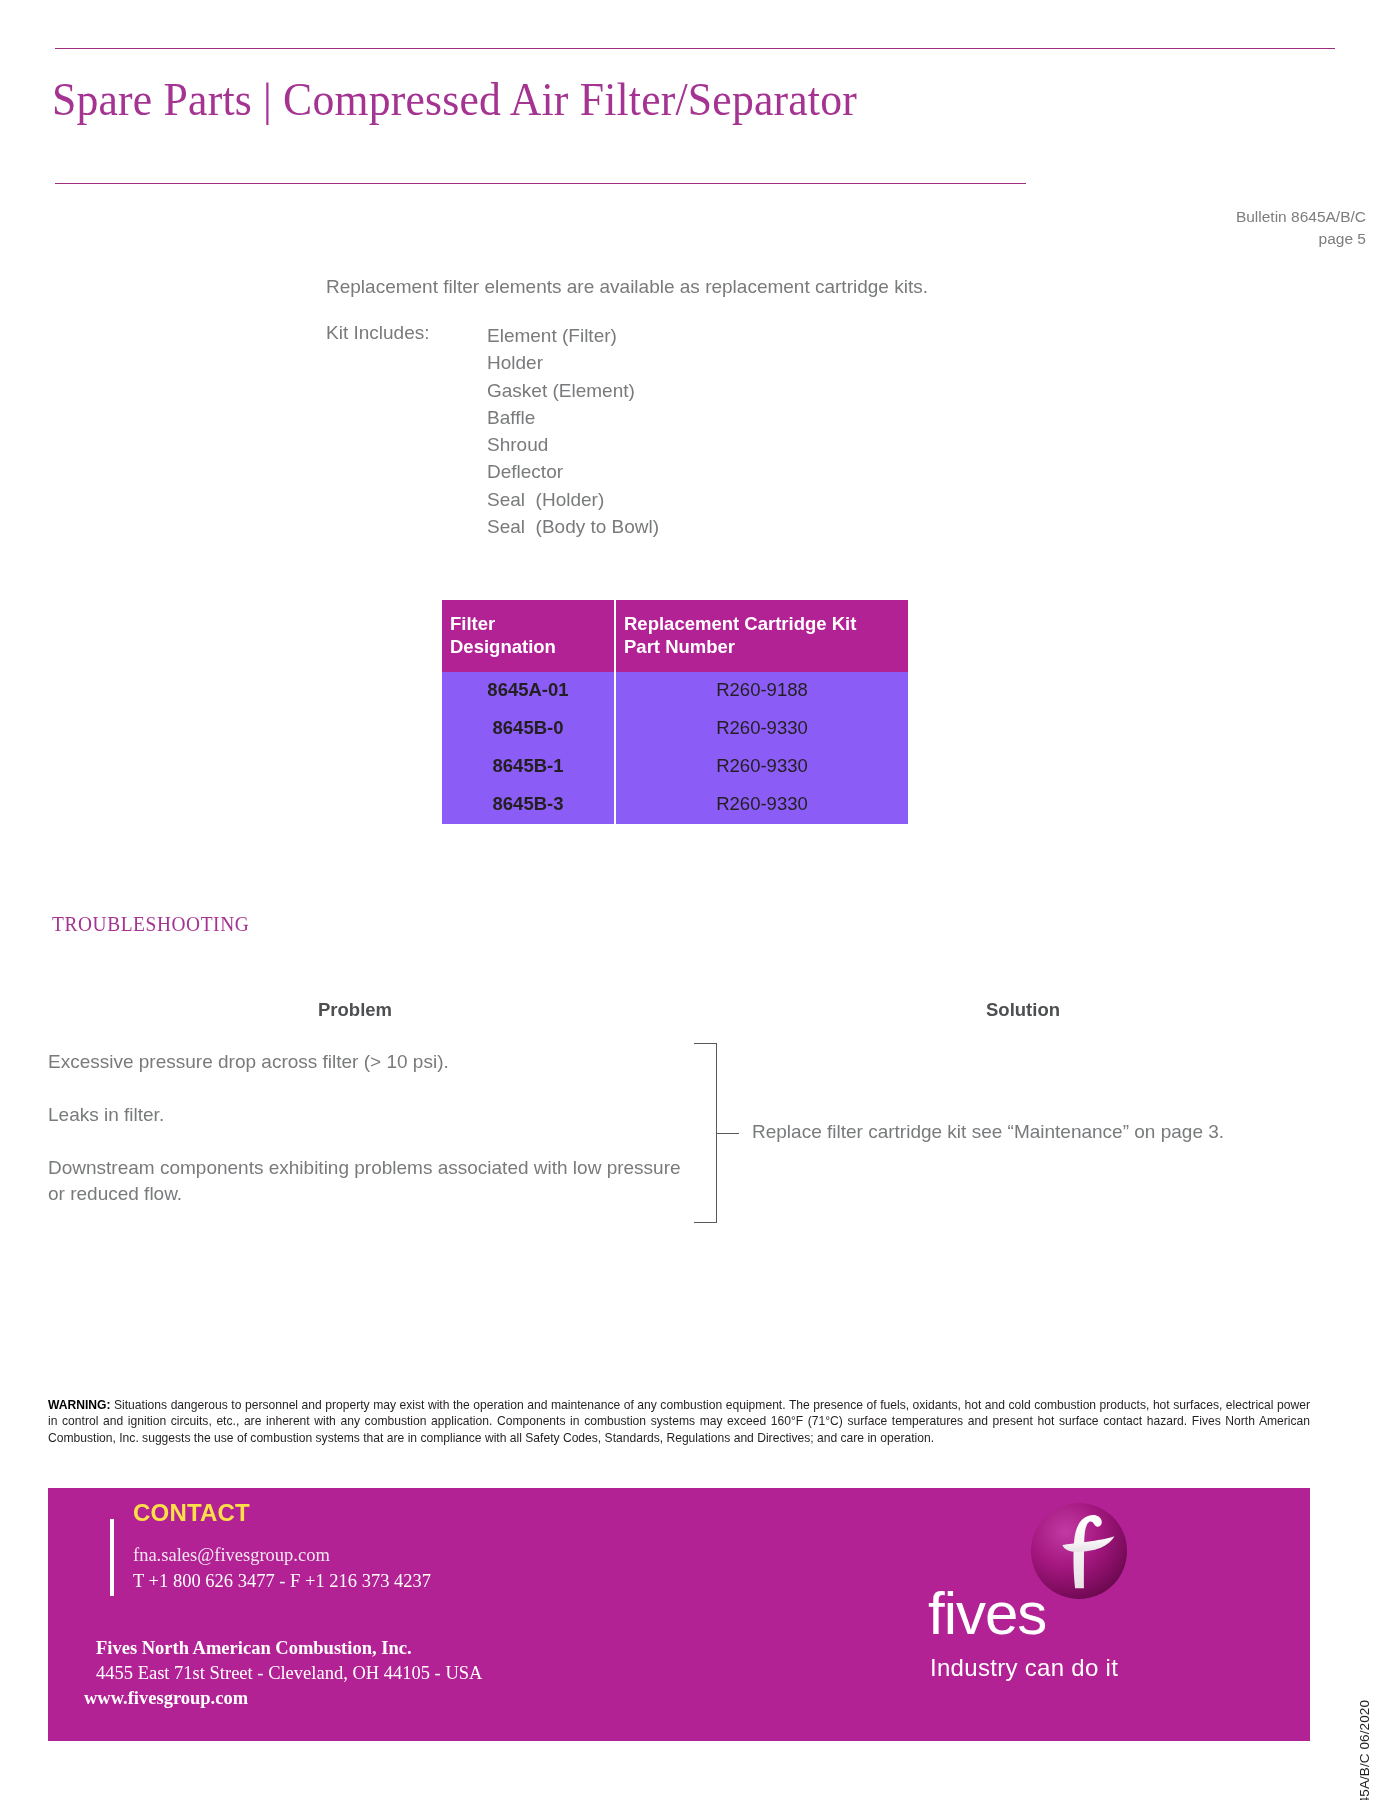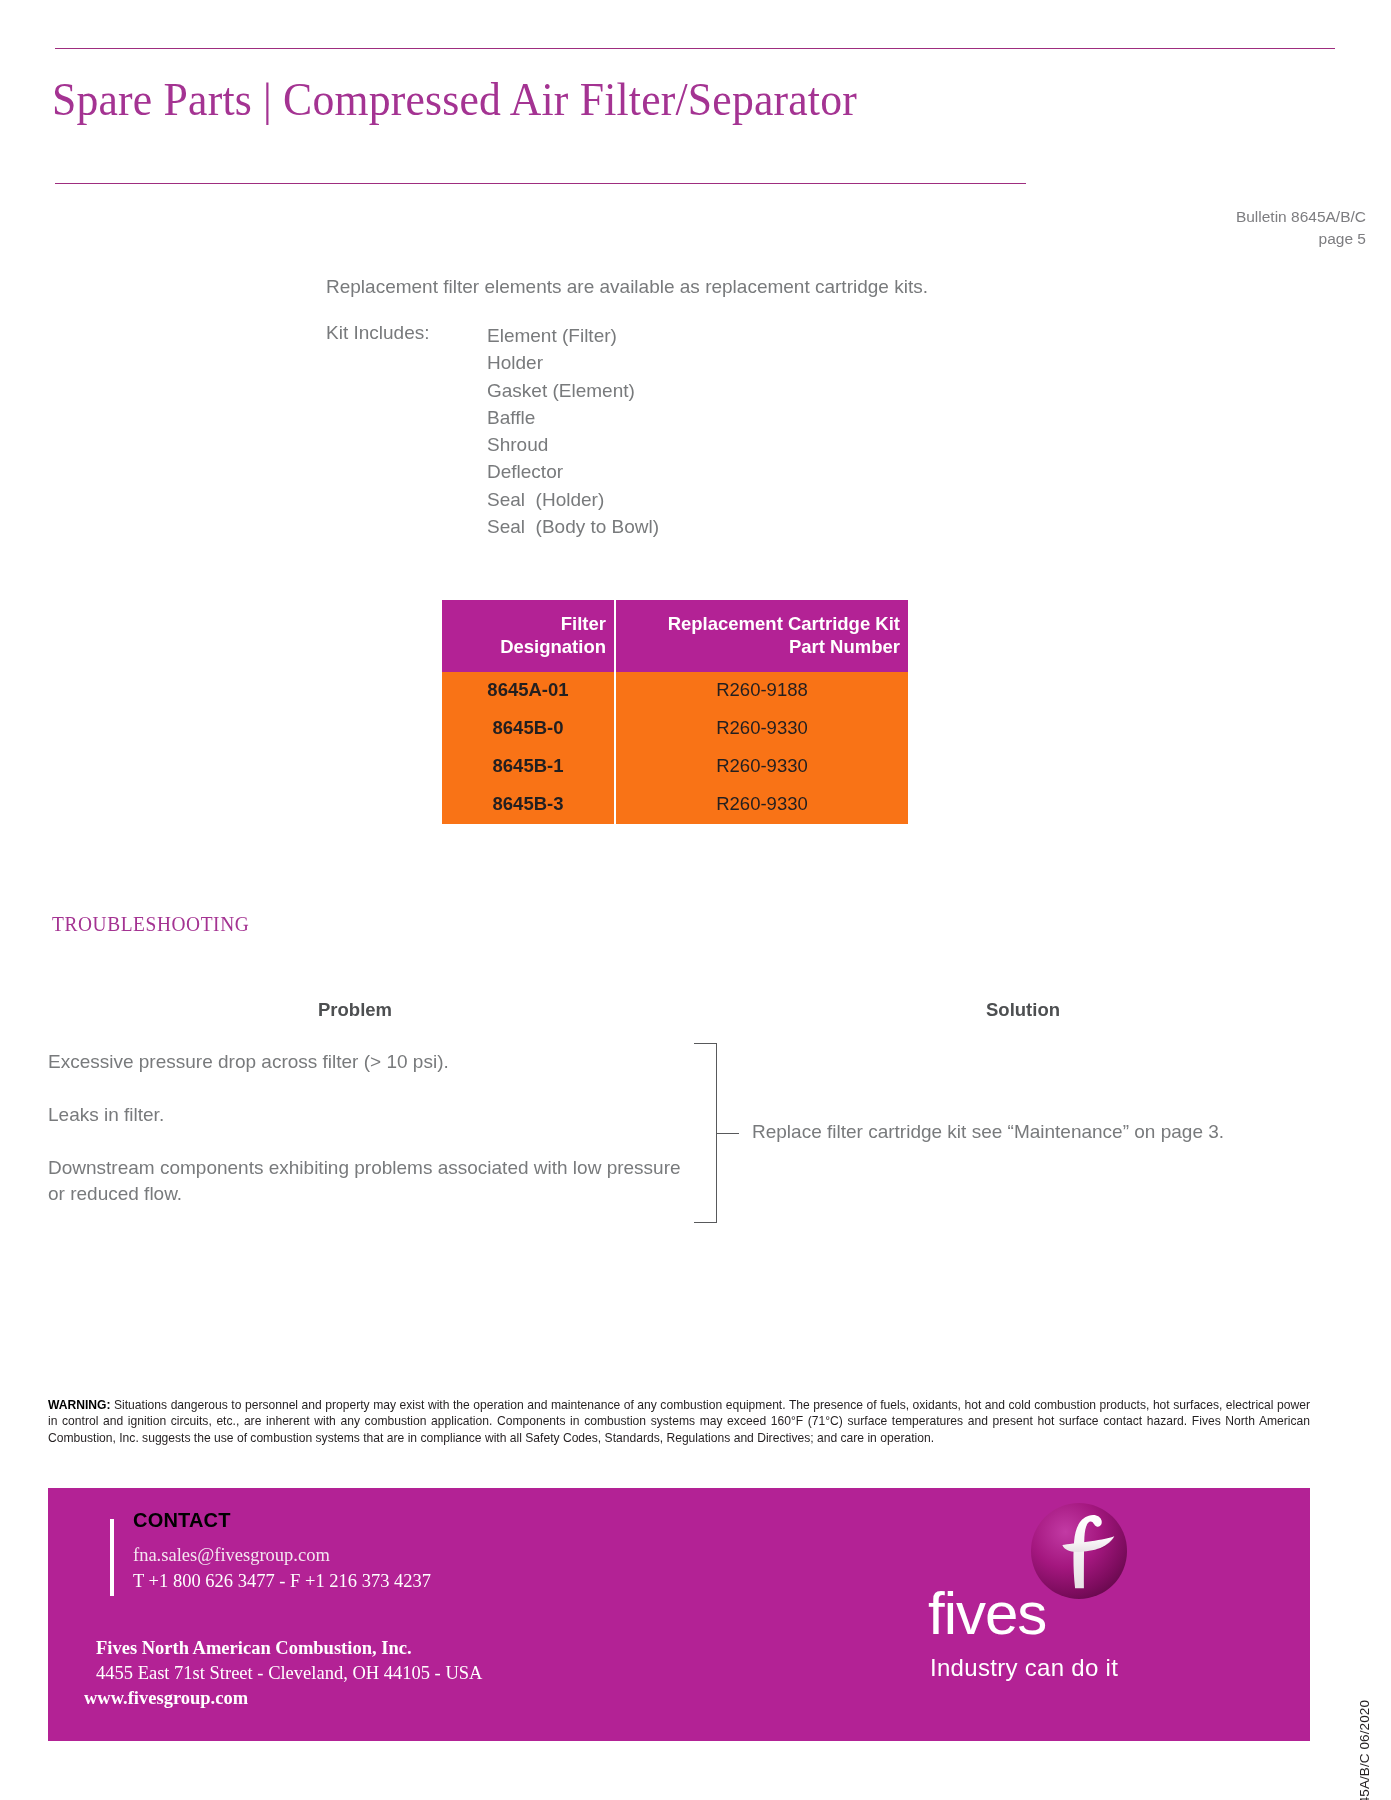--- a/index.html
+++ b/index.html
@@ -82,26 +82,26 @@
     table-layout: fixed;
   }
   .parts-table th {
     background: #b32295;
     color: #ffffff;
     font-size: 18.5px;
     font-weight: bold;
     padding: 12px 8px 14px 8px;
     line-height: 1.25;
     border: none;
-    text-align: right;
+    text-align: left;
   }
   .parts-table th.col1 { width: 173px; border-right: 2px solid #ffffff; }
   .parts-table th.col2 { width: 293px; }
   .parts-table td {
-    background: #f97316;
+    background: #8b5cf6;
     font-size: 18.5px;
     color: #231f20;
     padding: 12px 8px 4px 8px;
     text-align: center;
     border: none;
   }
   .parts-table td.c1 {
     font-weight: bold;
     border-right: 2px solid #ffffff;
   }
@@ -206,23 +206,23 @@
     background: #b32295;
   }
   .contact-bar {
     position: absolute;
     left: 62px; top: 31px;
     width: 4px; height: 77px;
     background: #ffffff;
   }
   .contact-title {
     position: absolute;
-    left: 85px; top: 21px;
-    color: #000000;
-    font-size: 20px;
+    left: 85px; top: 11px;
+    color: #fde047;
+    font-size: 24px;
     font-weight: bold;
     letter-spacing: 0.2px;
   }
   .contact-email {
     position: absolute;
     left: 85px; top: 57px;
     color: #f4e6f0;
     font-family: "Liberation Serif", serif;
     font-size: 18.5px;
   }

